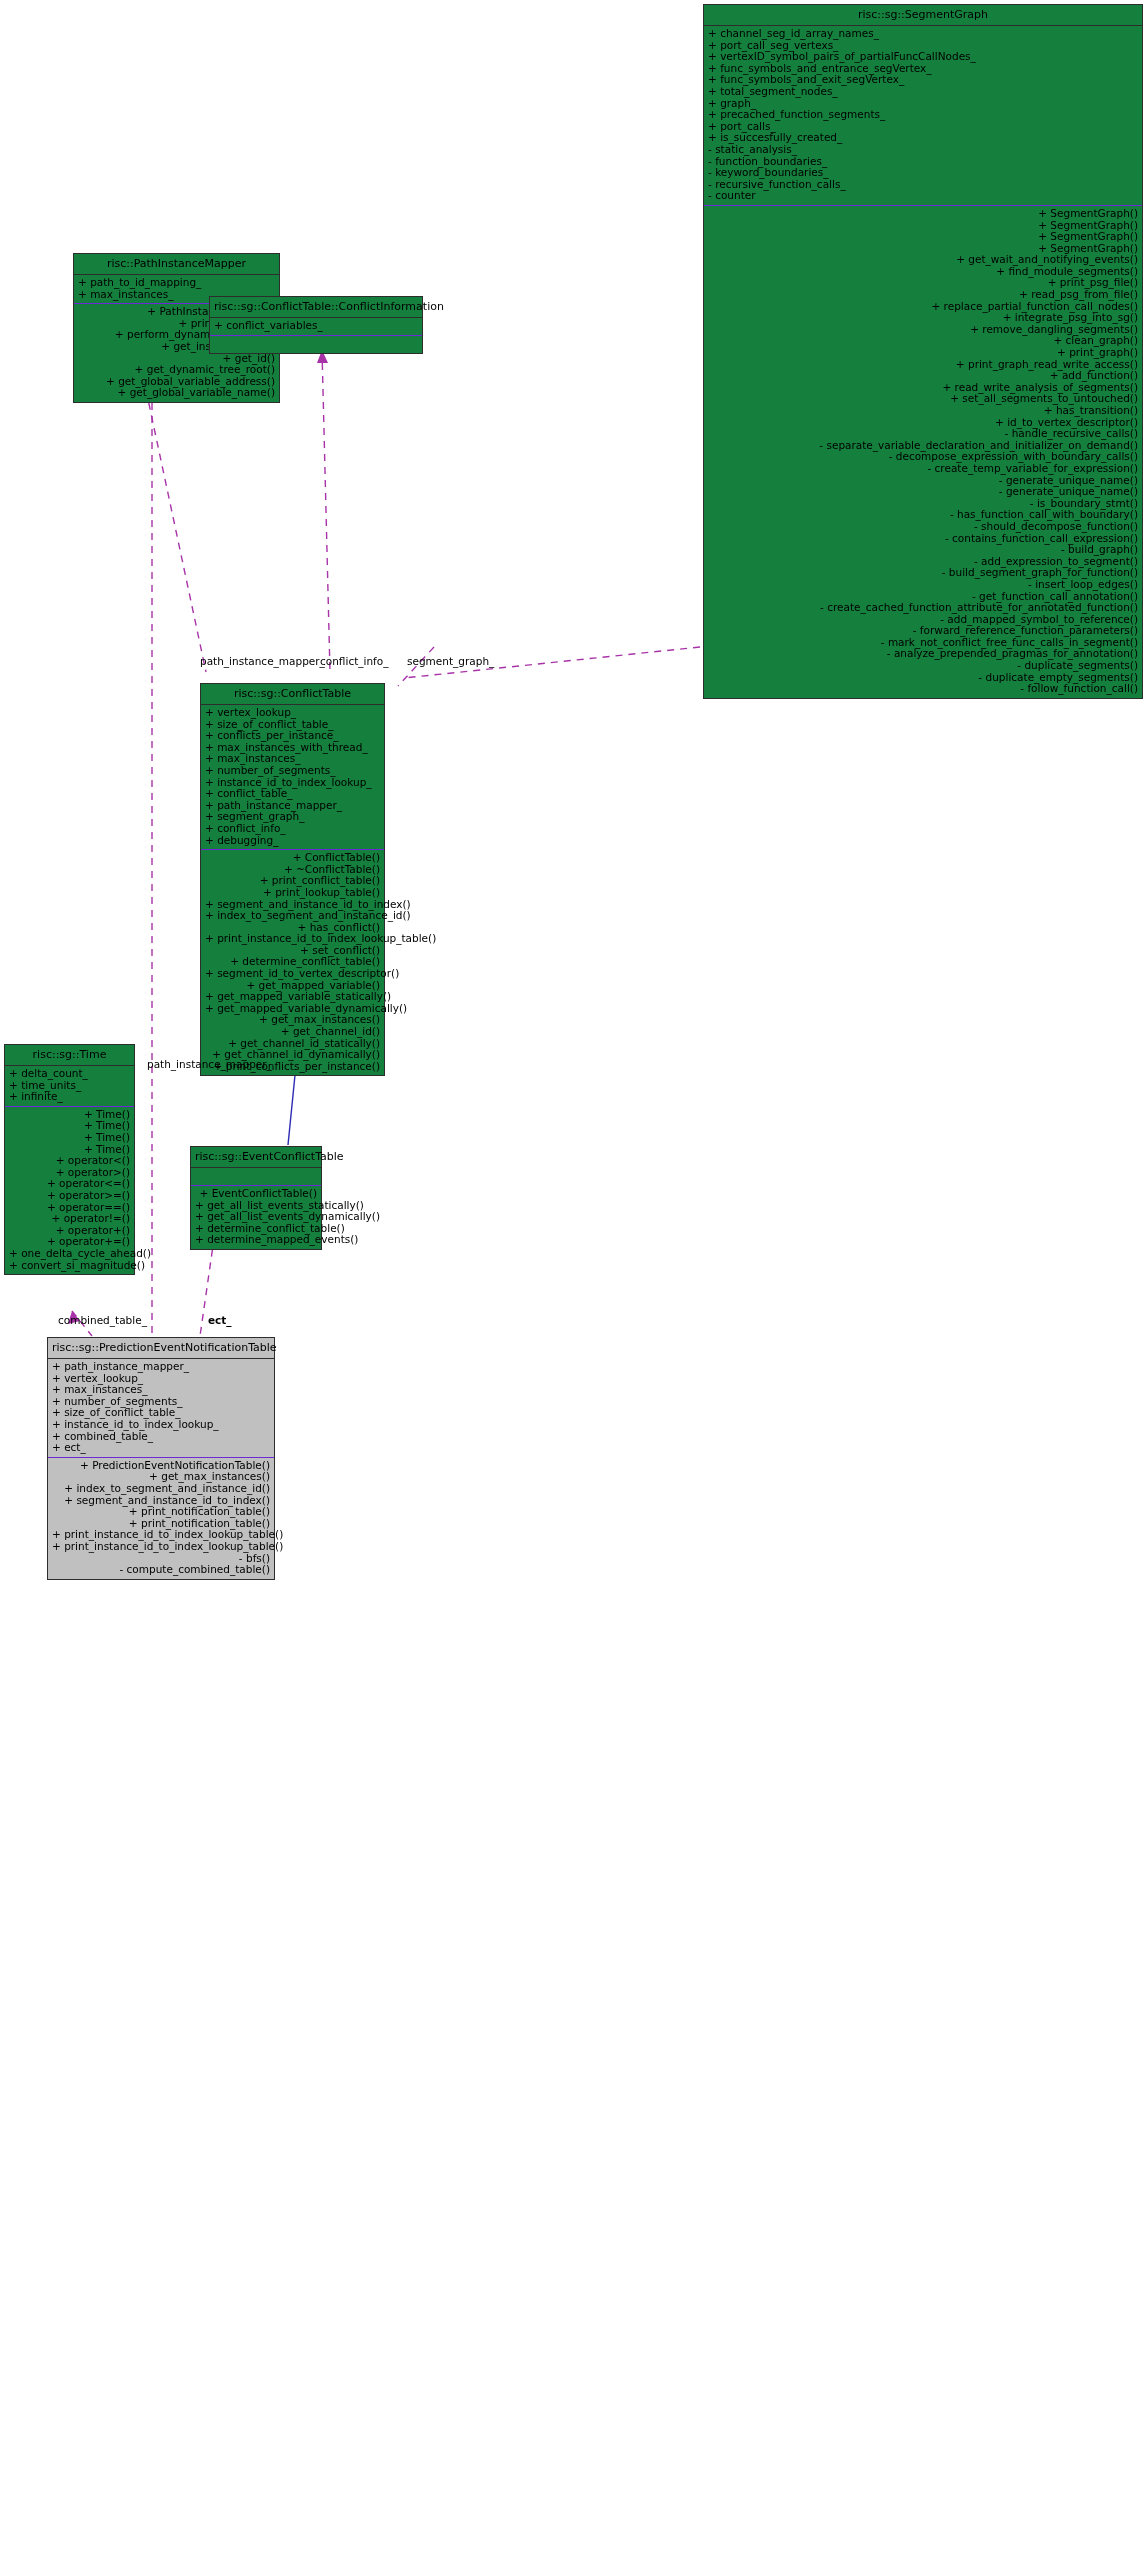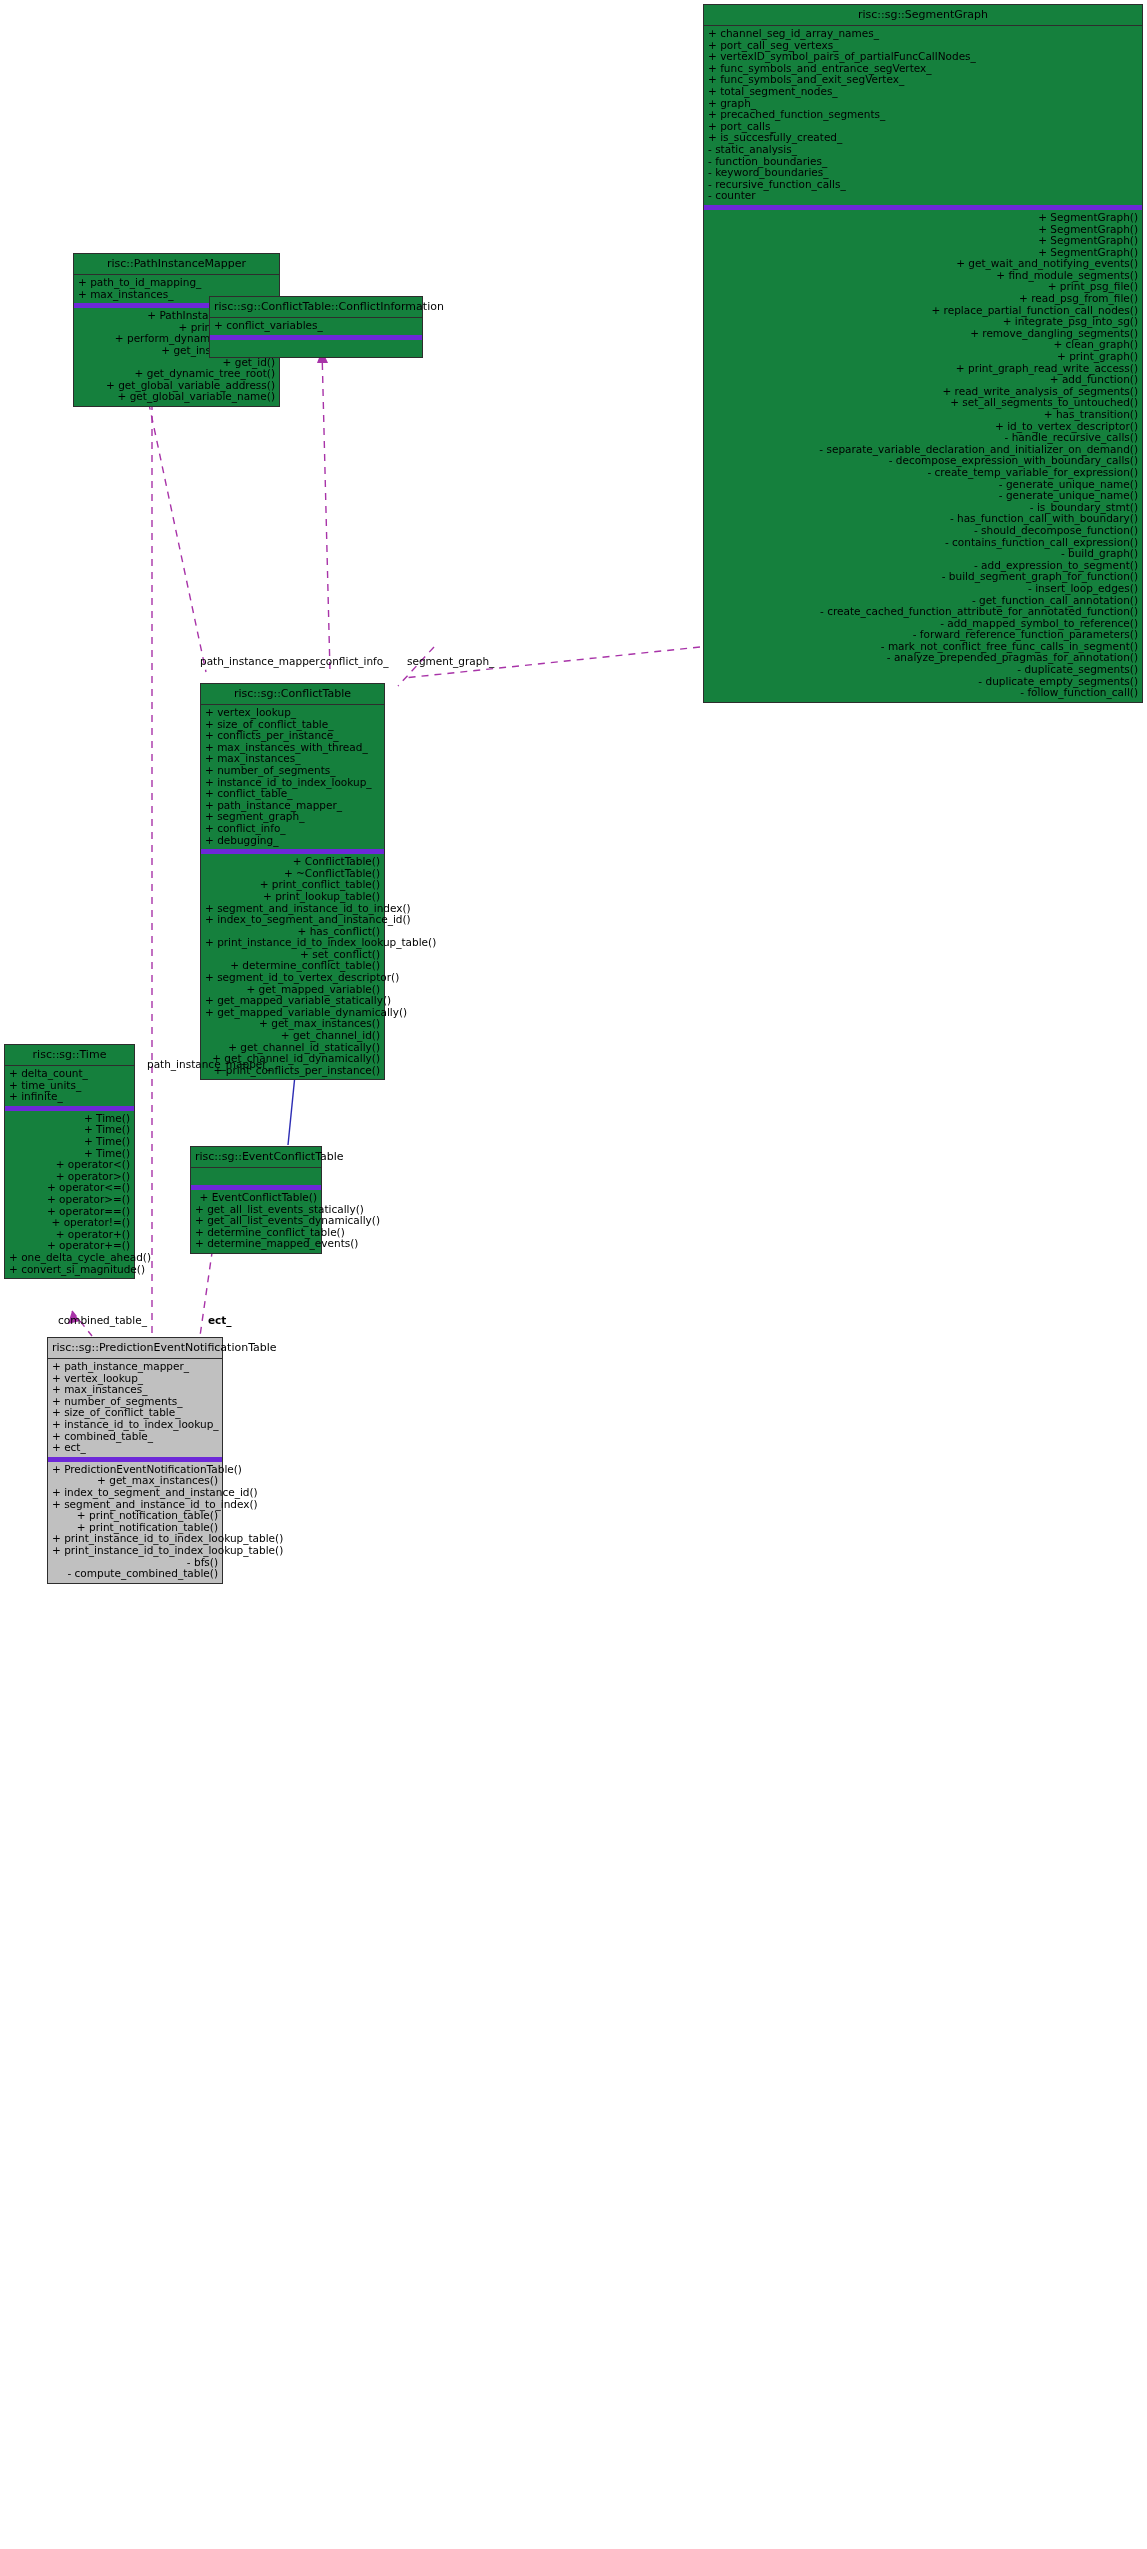--- a/index.html
+++ b/index.html
@@ -29,21 +29,21 @@
   .uml-title {
     text-align: center;
     padding: 3px 4px 4px 4px;
     border-bottom: 1px solid #2d2d2d;
     font-size: 11px;
     line-height: 13px;
     white-space: nowrap;
   }
   .uml-section {
     padding: 2px 4px 3px 4px;
-    border-bottom: 5px solid #6d28d9;
+    border-bottom: 1px solid #6d28d9;
   }
   .uml-section:last-child { border-bottom: none; text-align: right; }
   .uml-section.empty { min-height: 12px; }
   .uml-row {
     white-space: nowrap;
     padding: 0;
     margin: 0;
   }
 
   
@@ -267,21 +267,21 @@
     <div class="uml-section empty"></div>
     <div class="uml-section">
         <div class="uml-row">+ EventConflictTable()</div>
         <div class="uml-row">+ get_all_list_events_statically()</div>
         <div class="uml-row">+ get_all_list_events_dynamically()</div>
         <div class="uml-row">+ determine_conflict_table()</div>
         <div class="uml-row">+ determine_mapped_events()</div>
       </div>
   </div>
 
-  <div class="umlbox filled" style="left:47px; top:1337px; width:176px;">
+  <div class="umlbox filled" style="left:47px; top:1337px; width:228px;">
     <div class="uml-title">risc::sg::PredictionEventNotificationTable</div>
     <div class="uml-section">
         <div class="uml-row">+ path_instance_mapper_</div>
         <div class="uml-row">+ vertex_lookup_</div>
         <div class="uml-row">+ max_instances_</div>
         <div class="uml-row">+ number_of_segments_</div>
         <div class="uml-row">+ size_of_conflict_table_</div>
         <div class="uml-row">+ instance_id_to_index_lookup_</div>
         <div class="uml-row">+ combined_table_</div>
         <div class="uml-row">+ ect_</div>

